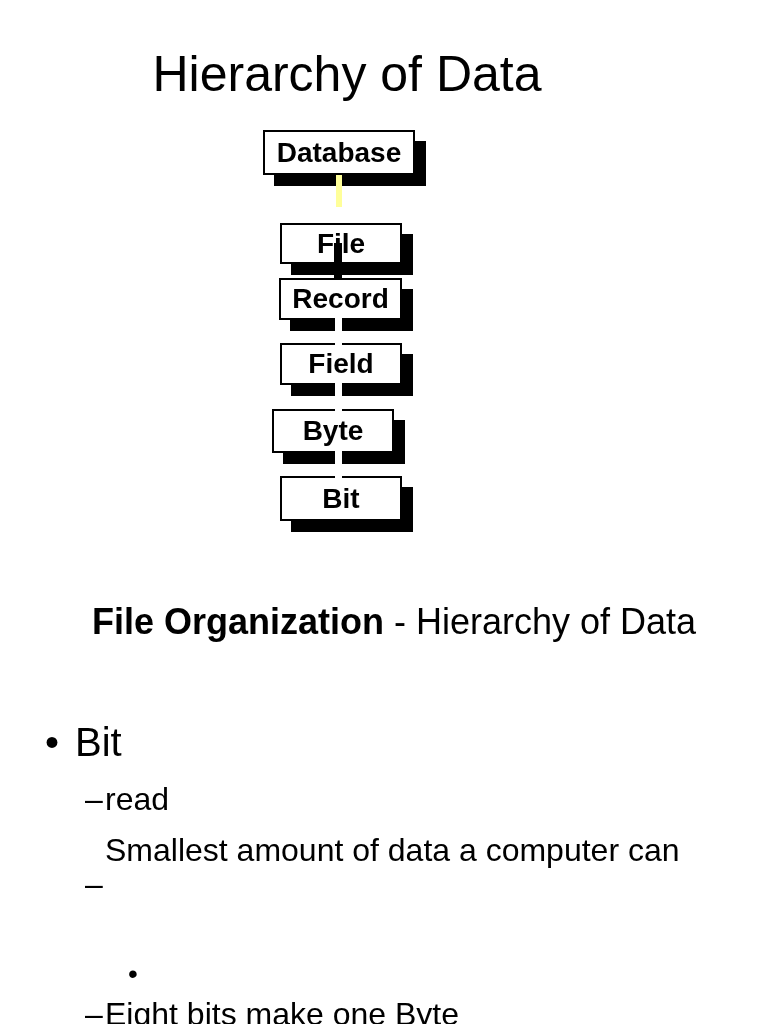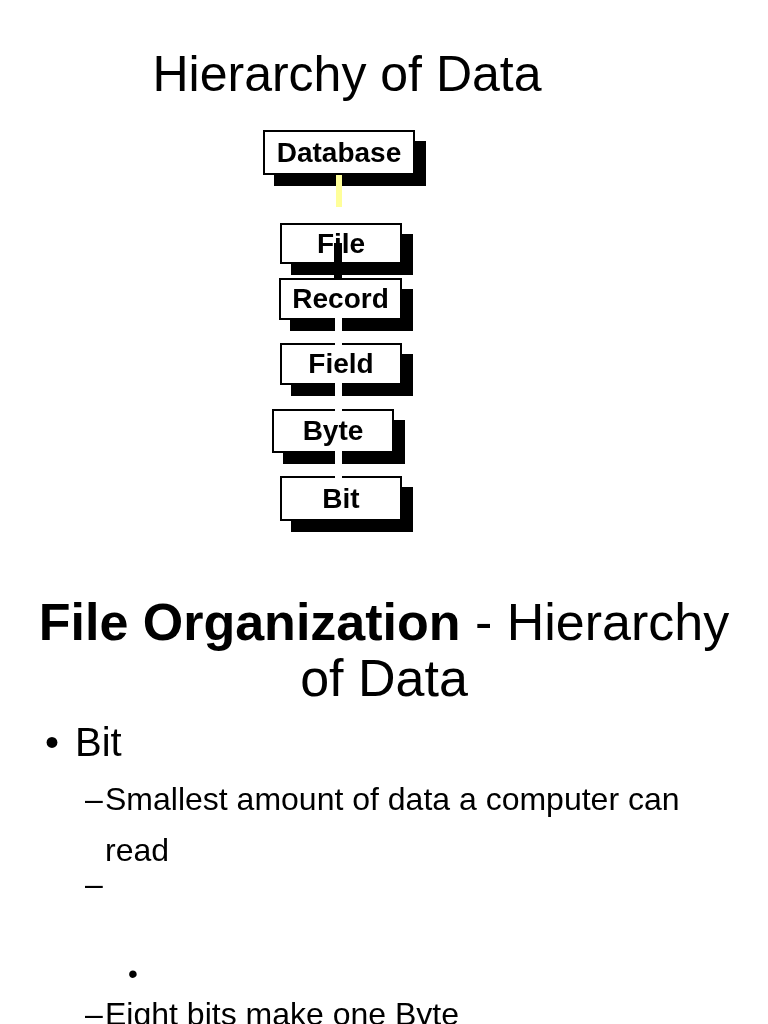--- a/index.html
+++ b/index.html
@@ -31,22 +31,22 @@
 
   .conn { position: absolute; z-index: 2; }
   .conn-db-file     { left: 336px; top: 175px; width: 6px; height: 32px; }
   .conn-file-record { left: 334px; top: 243px; width: 8px; height: 35px; }
   .conn-record-field{ left: 335px; top: 314px; width: 7px; height: 33px; }
   .conn-field-byte  { left: 335px; top: 382px; width: 7px; height: 31px; }
   .conn-byte-bit    { left: 335px; top: 450px; width: 7px; height: 30px; }
 
   
   .s2-heading {
-    position: absolute; left: 34px; top: 594px; width: 700px;
-    text-align: center; font-size: 52px; line-height: 56px; font-weight: 400;
+    position: absolute; left: 44px; top: 594px; width: 700px;
+    text-align: center; font-size: 36px; line-height: 56px; font-weight: 400;
   }
   .s2-heading .hbold { font-weight: 700; }
 
   .bullet { position: absolute; left: 0; width: 768px; }
   .bullet .marker { position: absolute; top: 0; }
   .bullet .bline { white-space: pre-wrap; }
 
   .lvl1 { font-size: 40px; line-height: 48px; }
   .lvl1 .marker { left: 45px; }
   .lvl1 .lines { margin-left: 75px; }
@@ -104,22 +104,22 @@
   <div class="bullet lvl1 b0">
     <span class="marker">•</span>
     <div class="lines">
       <div class="bline">Bit</div>
     </div>
   </div>
 
   <div class="bullet lvl2 b1">
     <span class="marker">–</span>
     <div class="lines">
+      <div class="bline">read</div>
       <div class="bline">Smallest amount of data a computer can</div>
-      <div class="bline">read</div>
     </div>
   </div>
 
   <div class="bullet lvl2 b2">
     <span class="marker">–</span>
   </div>
 
   <div class="bullet lvl3 b3">
     <span class="marker">•</span>
   </div>

